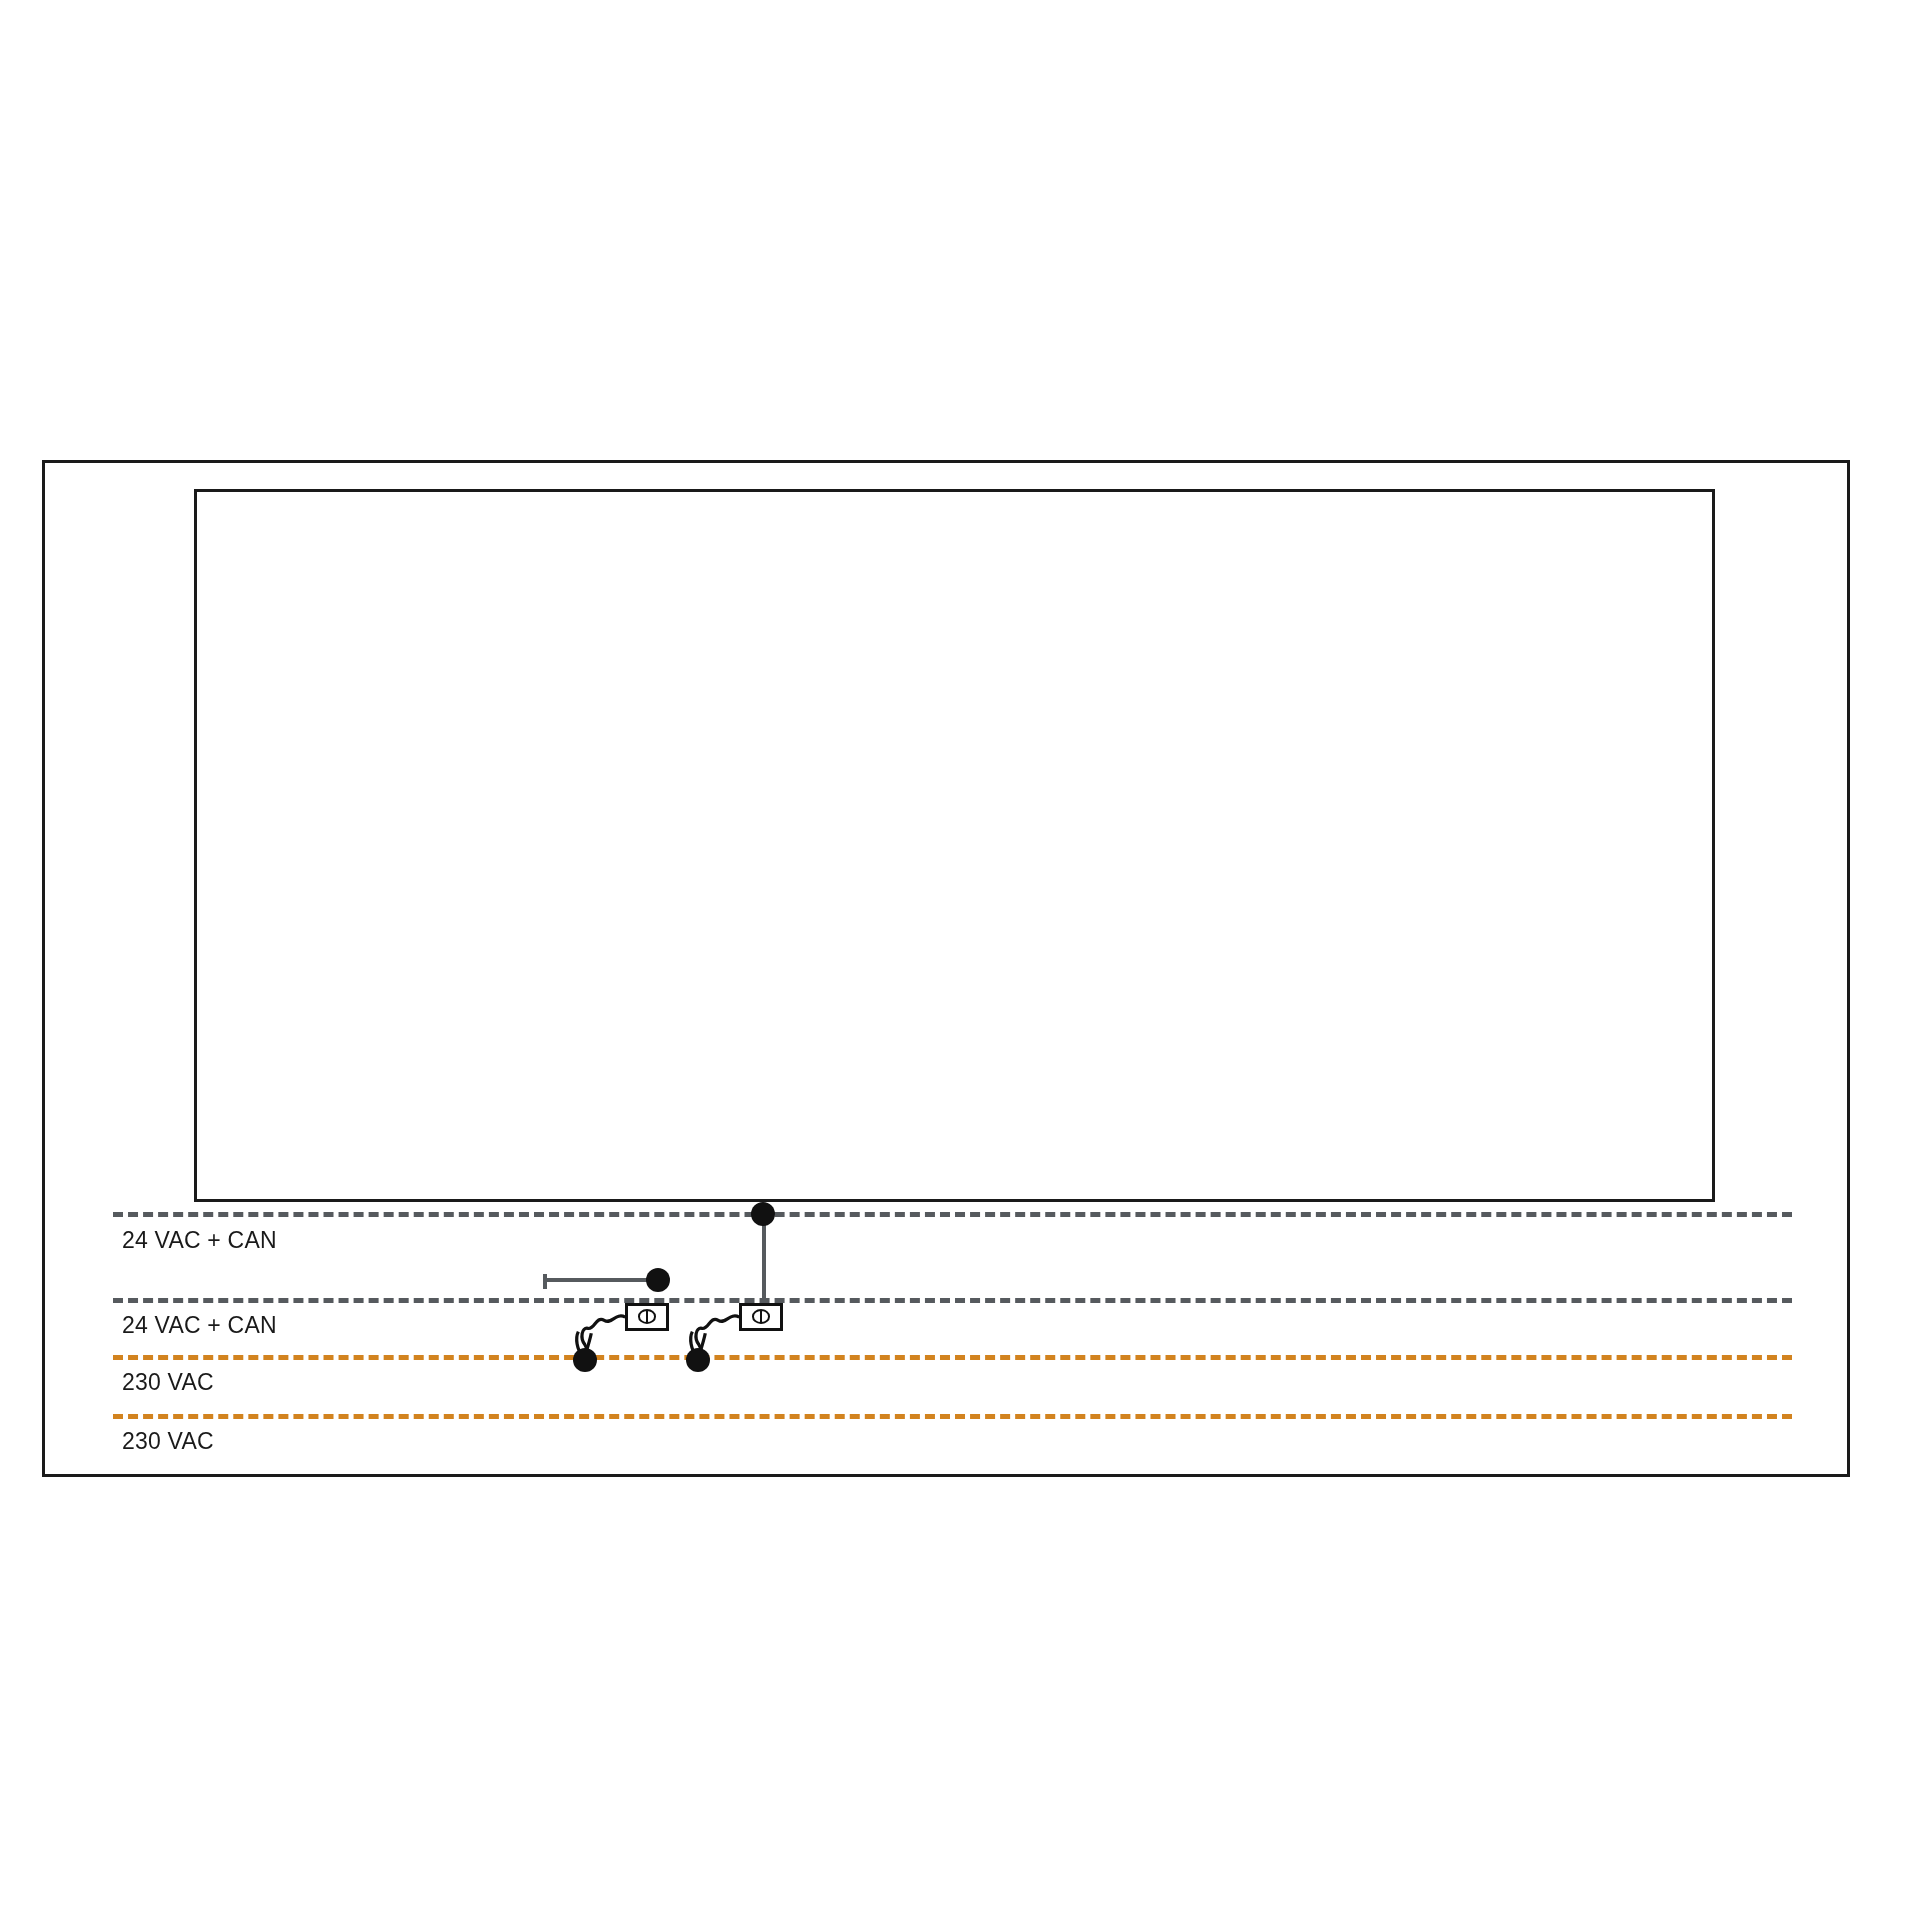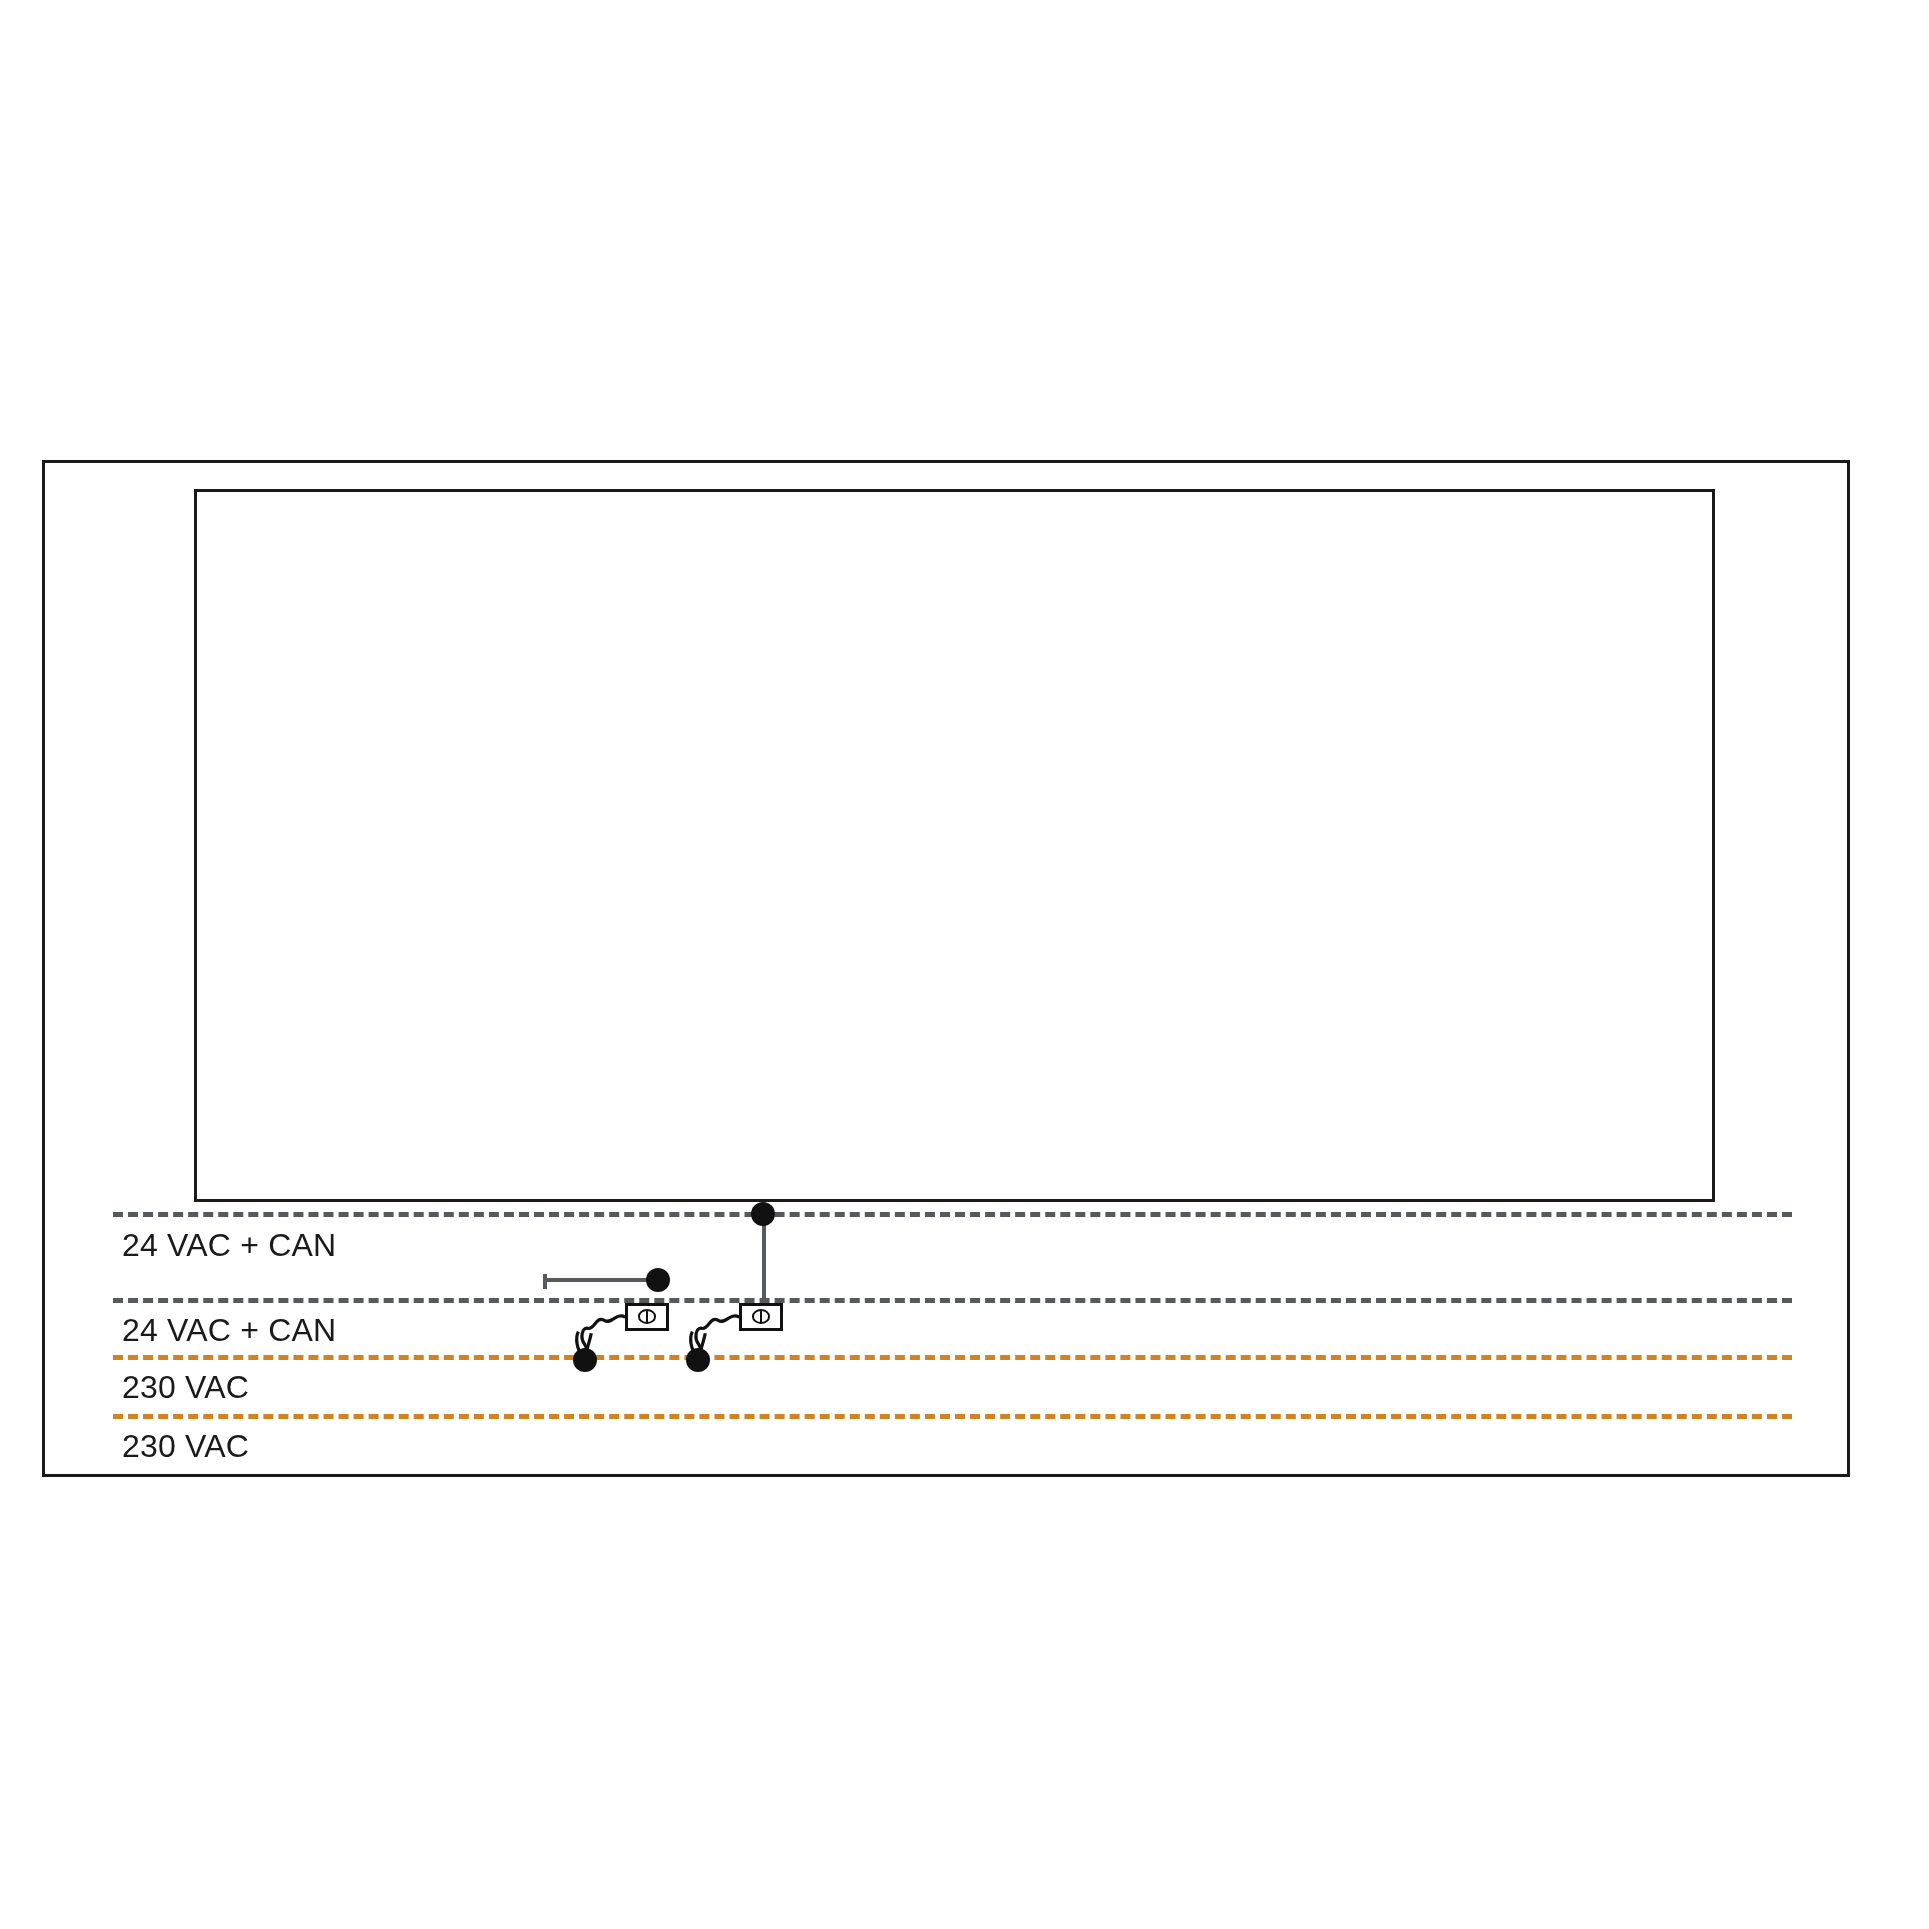--- a/index.html
+++ b/index.html
@@ -49,21 +49,21 @@
     box-sizing: border-box;
   }
   .bus.can {
     border-top-color: #565a5e;
   }
   .bus.mains {
     border-top-color: #d2831f;
   }
   .bus-label {
     position: absolute;
-    font-size: 32px;
+    font-size: 23px;
     color: #1a1a1a;
     white-space: nowrap;
     letter-spacing: 0.2px;
   }
   .node-dot {
     position: absolute;
     width: 24px;
     height: 24px;
     border-radius: 50%;
     background: #111111;

